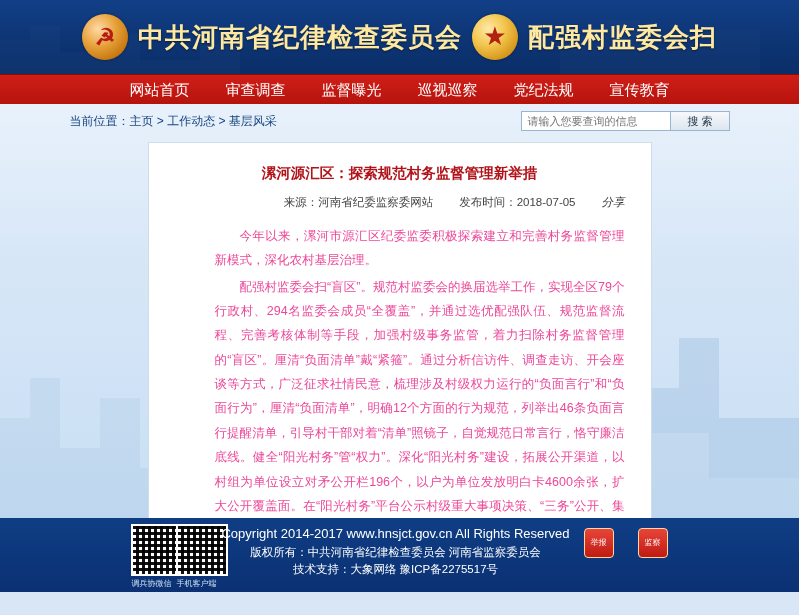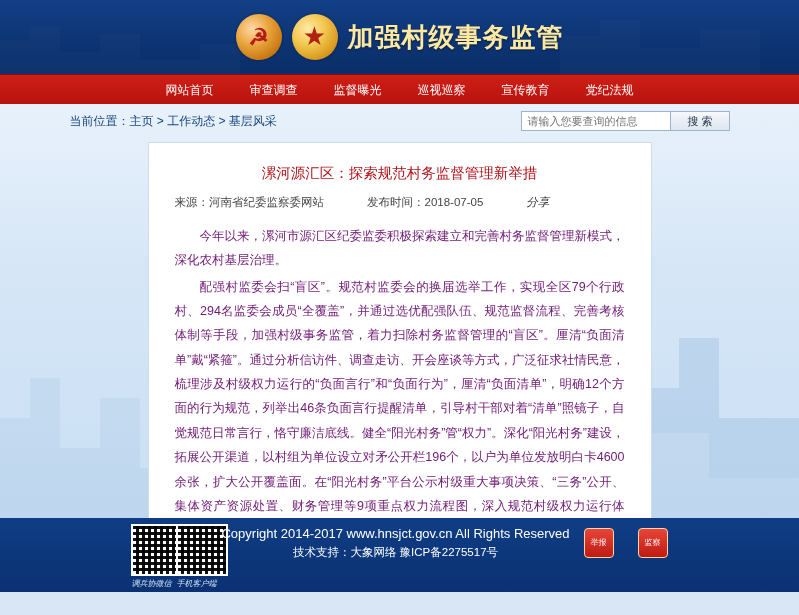--- a/index.html
+++ b/index.html
@@ -70,21 +70,21 @@
     height: 30px;
     background: linear-gradient(180deg, #cf1f17 0%, #b6130d 100%);
     display: flex;
     align-items: center;
     justify-content: center;
     gap: 0;
     border-top: 1px solid #8d0b07;
   }
   .nav a {
     color: #ffffff;
-    font-size: 12px;
+    font-size: 15px;
     text-decoration: none;
     padding: 0 18px;
     line-height: 30px;
     white-space: nowrap;
   }
 
   
   .page {
     position: relative;
     height: 414px;
@@ -158,44 +158,45 @@
     margin: 4px auto 0;
     background: #ffffff;
     border: 1px solid #cfdcea;
     padding: 14px 26px 22px;
     min-height: 360px;
   }
   .art-title {
     text-align: center;
     color: #b1131a;
     font-size: 14.5px;
-    font-weight: normal;
+    font-weight: bold;
     line-height: 1.5;
     margin: 6px 0 10px;
   }
   .art-meta {
     display: flex;
     align-items: center;
-    justify-content: flex-start;
-    gap: 43px;
+    justify-content: flex-end;
+    gap: 26px;
     font-size: 11.5px;
     color: #444;
     margin-bottom: 4px;
   }
   .art-meta .share {
     color: #333;
     font-size: 11.5px;
     font-style: italic;
   }
   .art-body {
     margin-top: 14px;
     font-size: 12.5px;
     line-height: 1.95;
-    color: #701a75;
+    color: #ec4899;
     text-align: justify;
+    margin-left: 40px;
   }
   .art-body p { margin: 0 0 2px; text-indent: 2em; }
 
   
   .footer {
     height: 74px;
     background: linear-gradient(180deg, #0f3d84 0%, #0b3173 100%);
     position: relative;
     color: #ffffff;
     overflow: hidden;
@@ -204,21 +205,20 @@
     display: flex;
     align-items: flex-start;
     justify-content: center;
     gap: 14px;
     padding-top: 6px;
   }
   .qr {
     width: 31px;
     text-align: center;
     flex: none;
-    font-style: italic;
   }
   .qr .code {
     width: 52px; height: 52px;
     background:
       repeating-linear-gradient(90deg, #ffffff 0 3px, #111 3px 6px),
       repeating-linear-gradient(0deg, #ffffff 0 3px, #111 3px 6px);
     background-blend-mode: multiply;
     border: 2px solid #fff;
   }
   .qr .cap {
@@ -255,34 +255,35 @@
 <div class="header">
   <svg class="skyline2" style="top:0;left:0;height:74px;width:799px;opacity:.18" viewBox="0 0 799 74" preserveAspectRatio="none">
     <rect x="0" y="0" width="799" height="74" fill="none"></rect>
     <path d="M0,74 L0,40 L30,40 L30,26 L60,26 L60,52 L100,52 L100,34 L140,34 L140,60 L200,60 L200,44 L240,44 L240,74 Z" fill="#ffffff" opacity="0.10"></path>
     <path d="M560,74 L560,36 L600,36 L600,20 L640,20 L640,48 L700,48 L700,30 L760,30 L760,74 Z" fill="#ffffff" opacity="0.10"></path>
   </svg>
   <div class="header-inner">
     <span class="emblem party">
       <span class="hammer">☭</span>
     </span>
+    <span class="site-title">中共河南省纪律检查委员会</span>
     <span class="emblem">
       <span class="star">★</span>
     </span>
-    <span class="site-title">加强村级事务监管</span>
+    <span class="site-title">配强村监委会扫</span>
   </div>
 </div>
 
 <div class="nav">
   <a href="#">网站首页</a>
   <a href="#">审查调查</a>
   <a href="#">监督曝光</a>
   <a href="#">巡视巡察</a>
+  <a href="#">党纪法规</a>
   <a href="#">宣传教育</a>
-  <a href="#">党纪法规</a>
 </div>
 
 <div class="page">
 
   <svg class="skyline" viewBox="0 0 420 300" preserveAspectRatio="none">
     <path d="M20,300 L20,150 L50,150 L50,110 L80,110 L80,180 L120,180 L120,90 L150,90 L150,60 L170,60 L170,140 L210,140 L210,110 L250,110 L250,170 L300,170 L300,120 L340,120 L340,200 L420,200 L420,300 Z" fill="#8fb4d8"></path>
     <path d="M0,300 L0,220 L40,220 L40,190 L90,190 L90,240 L140,240 L140,200 L190,200 L190,250 L260,250 L260,215 L330,215 L330,260 L420,260 L420,300 Z" fill="#a9c6e2"></path>
   </svg>
   <svg class="skyline2" viewBox="0 0 300 260" preserveAspectRatio="none">
     <path d="M0,260 L0,160 L30,160 L30,120 L60,120 L60,190 L100,190 L100,140 L140,140 L140,210 L200,210 L200,175 L260,175 L260,230 L300,230 L300,260 Z" fill="#9dbfdd"></path>
@@ -316,20 +317,21 @@
     <div class="qr">
       <div class="code"></div>
       <div class="cap">调兵协微信</div>
     </div>
     <div class="qr">
       <div class="code"></div>
       <div class="cap">手机客户端</div>
     </div>
     <div class="foot-text">
       <div class="en">Copyright 2014-2017 www.hnsjct.gov.cn All Rights Reserved</div>
+      <div>版权所有：中共河南省纪律检查委员会 河南省监察委员会</div>
       <div>技术支持：大象网络 豫ICP备2275517号</div>
     </div>
     <div class="seals">
       <div class="seal">举报</div>
       <div class="seal">监察</div>
     </div>
   </div>
 </div>
 
 </body></html>

